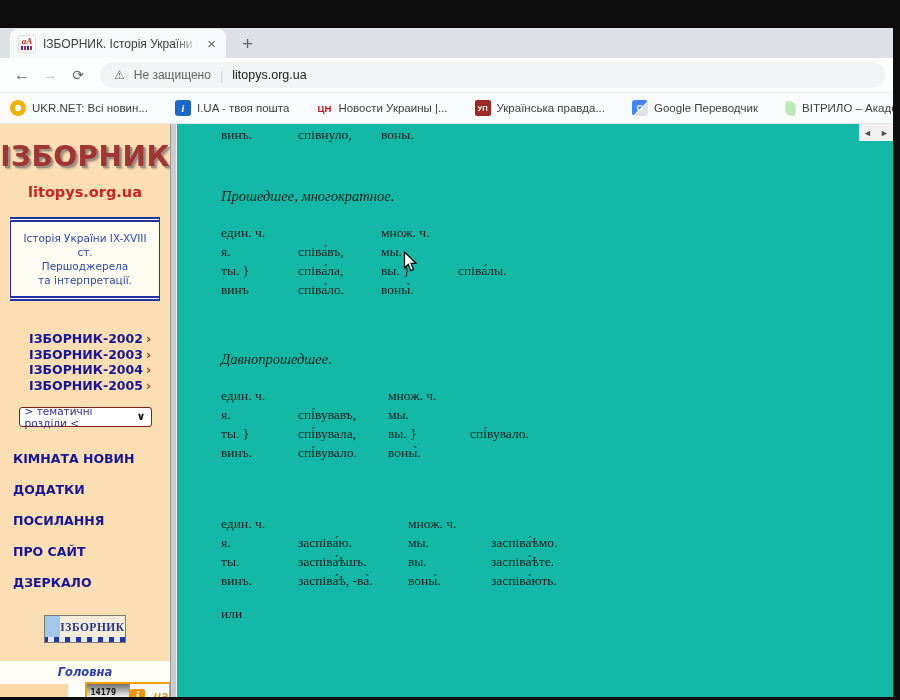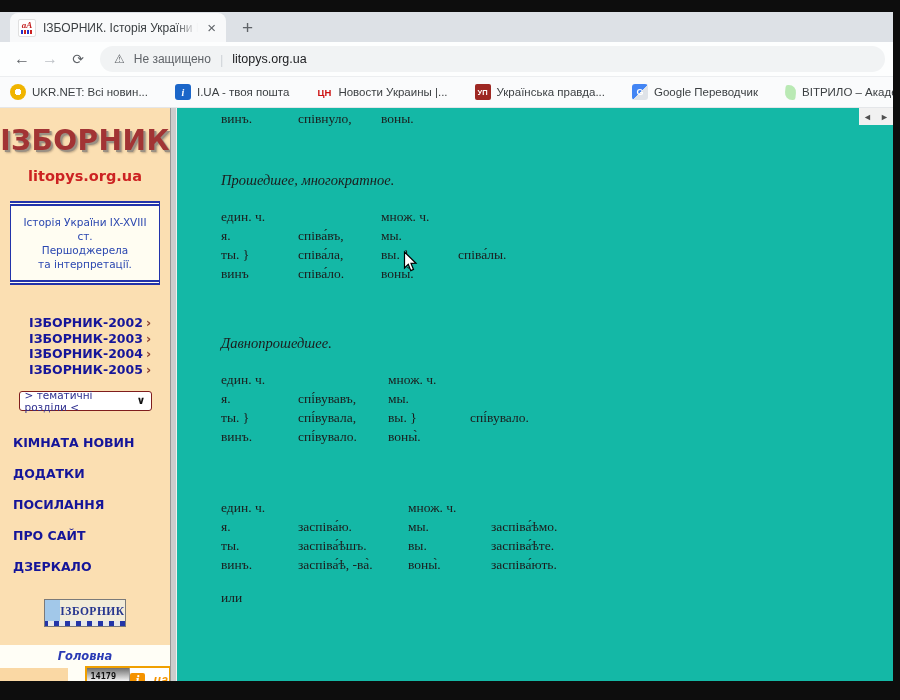--- a/index.html
+++ b/index.html
@@ -1,18 +1,18 @@
 <!DOCTYPE html>
 <html><head>
 <meta charset="utf-8">
 <style>
   html,body{margin:0;padding:0}
   body{width:900px;height:700px;overflow:hidden;background:#0d0d0d;font-family:"Liberation Sans",sans-serif}
   .screen{position:relative;width:900px;height:700px;background:#0d0d0d}
-  .window{position:absolute;left:0;top:12px;width:893px;height:669px;display:flex;flex-direction:column;background:#fff;overflow:hidden}
+  .window{position:absolute;left:0;top:28px;width:893px;height:669px;display:flex;flex-direction:column;background:#fff;overflow:hidden}
 
   
   .tabstrip{height:30px;background:#dde1e6;display:flex;align-items:flex-end;padding-left:10px;flex:none}
   .tab{width:216px;height:29px;background:#f8f9fa;border-radius:8px 8px 0 0;display:flex;align-items:center;padding:0 8px;gap:7px;box-sizing:border-box}
   .favicon{width:16px;height:16px;background:#fff;border:1px solid #e0e0e0;border-radius:2px;display:flex;flex-direction:column;align-items:center;justify-content:center;flex:none}
   .favicon .ft{font-family:"Liberation Serif",serif;font-style:italic;font-weight:bold;font-size:9px;line-height:8px;color:#c42222}
   .favicon .fl{width:12px;height:4px;margin-top:1px;background:repeating-linear-gradient(90deg,#2233cc 0 2px,#fff 2px 3px,#cc2222 3px 5px,#fff 5px 6px)}
   .tab-title{flex:1;font-size:12px;color:#3c4043;white-space:nowrap;overflow:hidden;-webkit-mask-image:linear-gradient(90deg,#000 85%,transparent)}
   .tab-close{color:#5f6368;font-size:15px;line-height:15px;padding:0 2px;flex:none}
   .newtab{color:#5f6368;font-size:19px;margin:0 0 5px 16px;line-height:19px}

